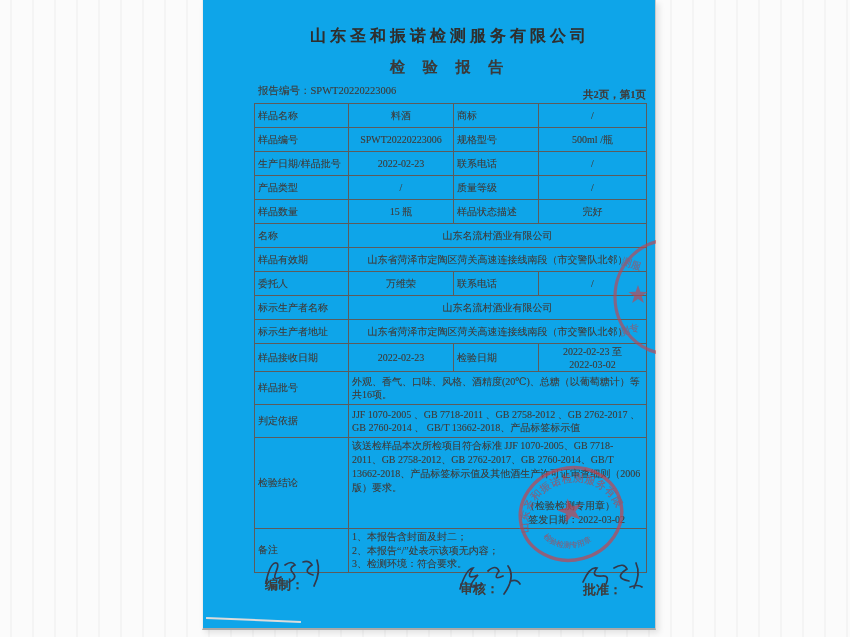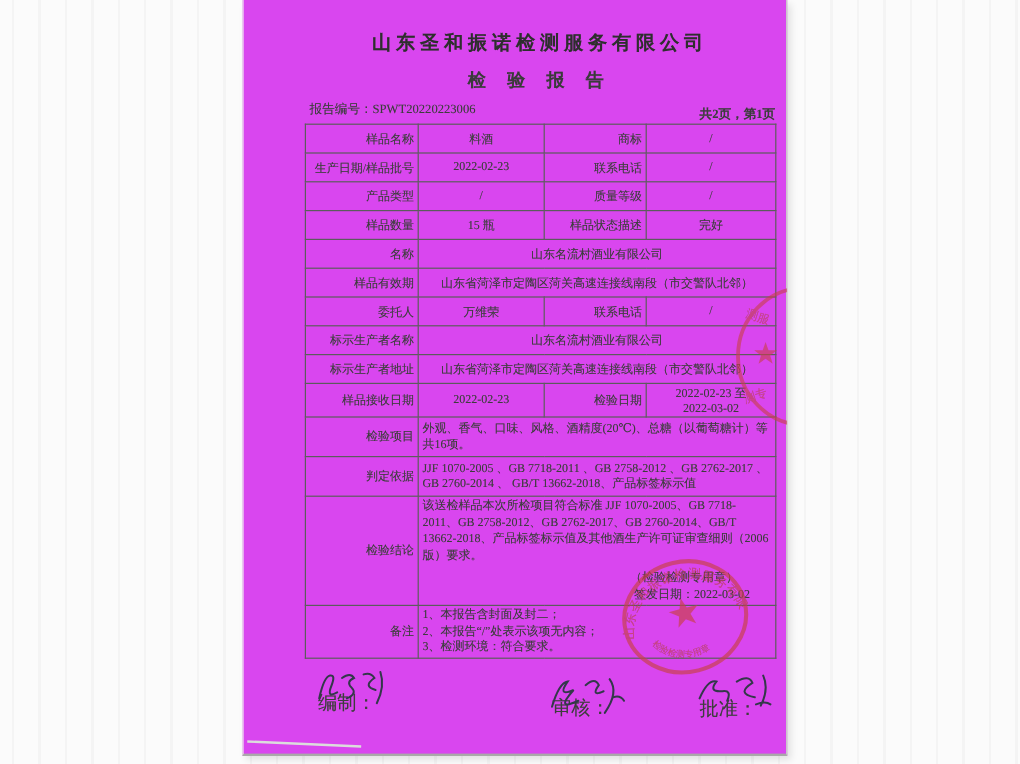--- a/index.html
+++ b/index.html
@@ -4,21 +4,21 @@
 <style>
   html,body{margin:0;padding:0;}
   body{
     width:850px;height:637px;position:relative;overflow:hidden;
     background:repeating-linear-gradient(90deg,#fbfbfb 0 10px,#f4f4f4 10px 12px,#fbfbfb 12px 22px);
     font-family:"Liberation Serif","DejaVu Serif",serif;
     color:#3d3d3d;
   }
   .page{
     position:absolute;left:202px;top:0;width:452px;height:628px;
-    background:#d946ef;
+    background:#0ea5e9;
     border-right:1px solid #c9c9c9;border-bottom:2px solid #a9a9a9;border-left:1px solid #efefef;
     box-shadow:3px 3px 6px rgba(0,0,0,.10);
     text-shadow:0 0 .5px rgba(70,70,70,.45);
   }
   .title-company{
     position:absolute;left:51px;top:26px;width:392px;text-align:center;
     font-size:16px;font-weight:bold;letter-spacing:4px;color:#2e2e2e;white-space:nowrap;
   }
   .title-report{
     position:absolute;left:51px;top:58px;width:392px;text-align:center;
@@ -32,32 +32,32 @@
     font-size:10.5px;font-weight:bold;white-space:nowrap;
   }
   table.report{
     position:absolute;left:51px;top:103px;width:392px;
     border-collapse:collapse;table-layout:fixed;
   }
   table.report td{
     border:1px solid #5c5c5c;font-size:10px;vertical-align:middle;
     padding:1px 3px;overflow:hidden;
   }
-  td.lbl{text-align:right;white-space:nowrap;margin-top:41px;}
+  td.lbl{text-align:left;white-space:nowrap;margin-top:41px;}
   td.val{text-align:center;white-space:pre-line;}
   td.val-left{text-align:left;white-space:pre-line;padding:2px 6px;line-height:1.35;vertical-align:middle;}
   tr.rA{height:24px;}
   tr.rB{height:27px;}
   tr.rC{height:33px;}
   tr.rD{height:77px;}
   tr.rE{height:40px;}
   td.concl{vertical-align:top;padding:3px 6px;line-height:1.4;text-align:left;}
   .concl-note{margin-top:4px;text-align:right;padding-right:28px;}
   .concl-date{text-align:right;padding-right:18px;}
-  .footer-label{position:absolute;font-size:16px;font-weight:normal;white-space:nowrap;padding-left:28px;}
+  .footer-label{position:absolute;font-size:13px;font-weight:bold;white-space:nowrap;padding-left:28px;}
   .sig{position:absolute;}
   .sig svg path{stroke:#33384a;stroke-width:1.7;fill:none;stroke-linecap:round;}
   .stamp-big{position:absolute;left:313px;top:464px;width:110px;height:100px;z-index:6;pointer-events:none;}
   .stamp-edge{position:absolute;left:405px;top:238px;width:48px;height:118px;overflow:hidden;z-index:6;pointer-events:none;}
   .artifact-line{position:absolute;left:3px;top:619px;width:95px;height:2px;background:#dcdcdc;transform:rotate(2.5deg);}
 </style>
 </head>
 <body>
 
 <div class="page">
@@ -76,20 +76,26 @@
         <col style="width:108px">
       </colgroup>
     <tbody>
         <tr class="rA">
       <td class="lbl">样品名称</td>
       <td class="val">料酒</td>
       <td class="lbl">商标</td>
       <td class="val">/</td>
     </tr>
     <tr class="rA">
+      <td class="lbl">样品编号</td>
+      <td class="val">SPWT20220223006</td>
+      <td class="lbl">规格型号</td>
+      <td class="val">500ml /瓶</td>
+    </tr>
+    <tr class="rA">
       <td class="lbl">生产日期/样品批号</td>
       <td class="val">2022-02-23</td>
       <td class="lbl">联系电话</td>
       <td class="val">/</td>
     </tr>
     <tr class="rA">
       <td class="lbl">产品类型</td>
       <td class="val">/</td>
       <td class="lbl">质量等级</td>
       <td class="val">/</td>
@@ -123,21 +129,21 @@
       <td class="val" colspan="3">山东省菏泽市定陶区菏关高速连接线南段（市交警队北邻）</td>
     </tr>
     <tr class="rB">
       <td class="lbl">样品接收日期</td>
       <td class="val">2022-02-23</td>
       <td class="lbl">检验日期</td>
       <td class="val">2022-02-23 至
 2022-03-02</td>
     </tr>
     <tr class="rC">
-      <td class="lbl">检验项目</td>
+      <td class="lbl">样品批号</td>
       <td class="val-left" colspan="3">外观、香气、口味、风格、酒精度(20℃)、总糖（以葡萄糖计）等共16项。</td>
     </tr>
     <tr class="rC">
       <td class="lbl">判定依据</td>
       <td class="val-left" colspan="3">JJF 1070-2005 、GB 7718-2011 、GB 2758-2012 、GB 2762-2017 、GB 2760-2014 、 GB/T 13662-2018、产品标签标示值</td>
     </tr>
     <tr class="rD">
       <td class="lbl">检验结论</td>
       <td class="concl" colspan="3">
         <div>该送检样品本次所检项目符合标准 JJF 1070-2005、GB 7718-2011、GB 2758-2012、GB 2762-2017、GB 2760-2014、GB/T 13662-2018、产品标签标示值及其他酒生产许可证审查细则（2006版）要求。</div>

